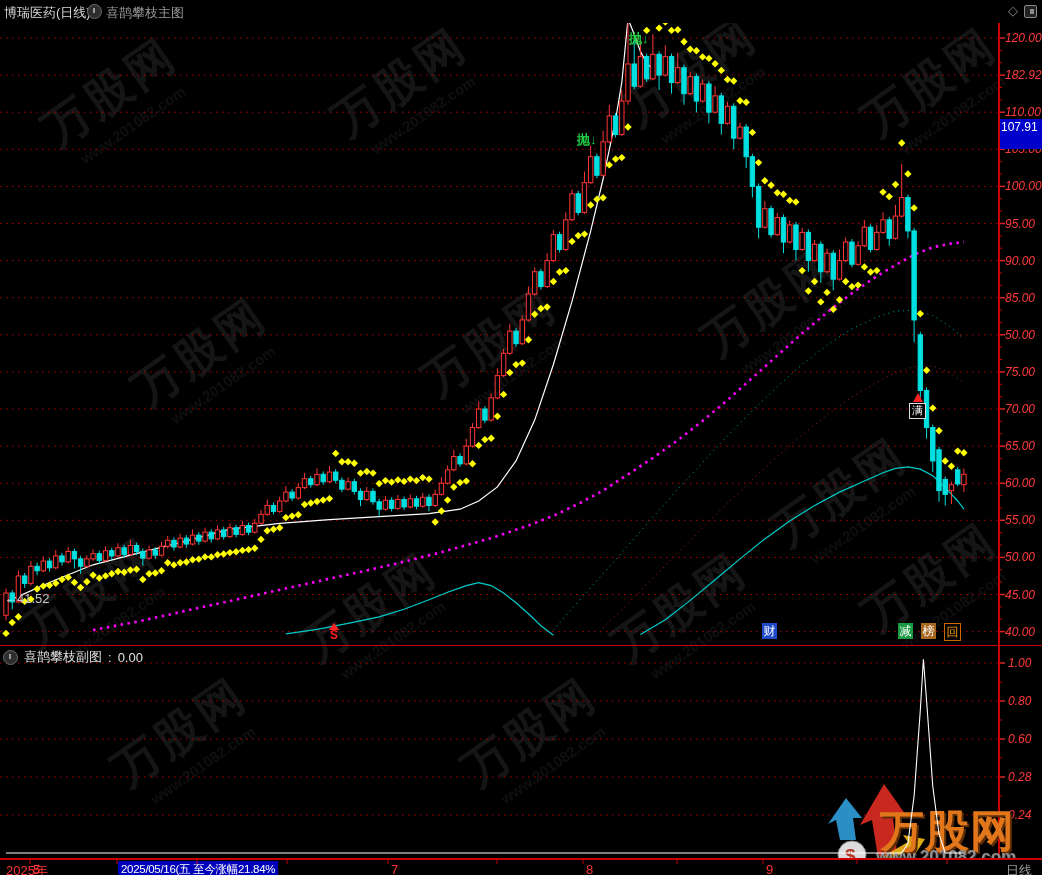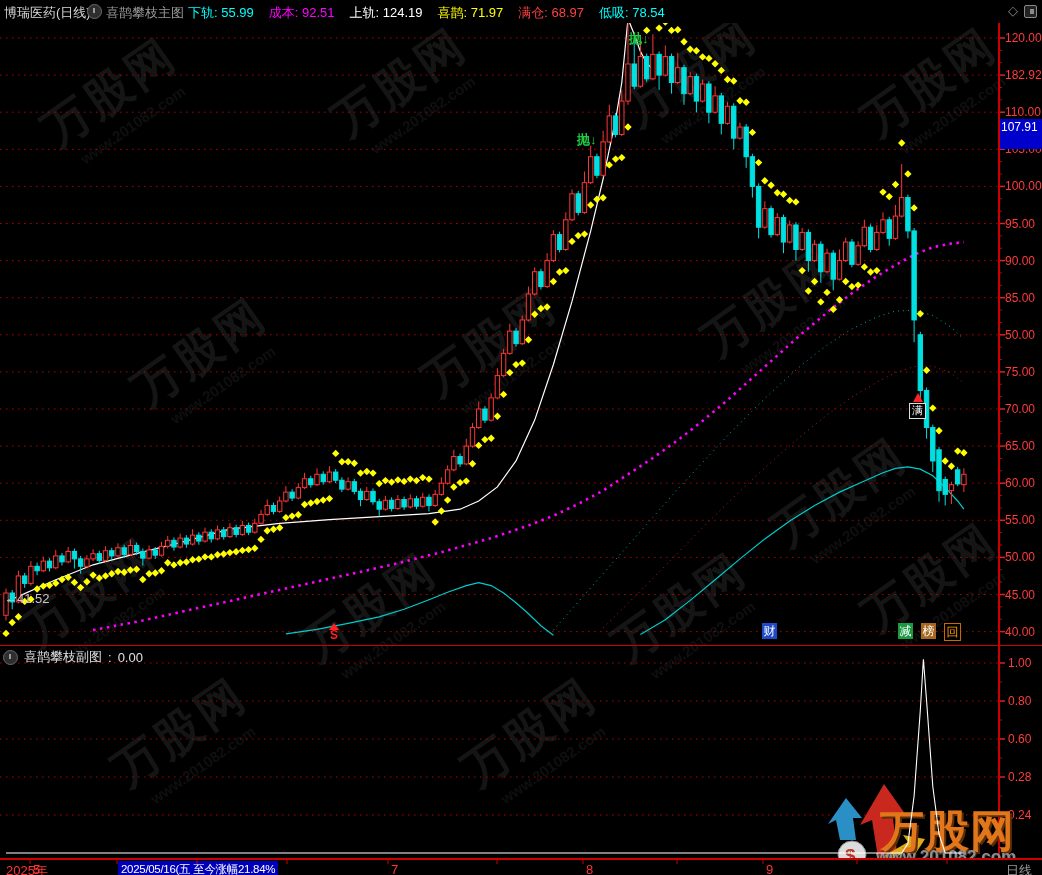--- a/index.html
+++ b/index.html
@@ -9,21 +9,21 @@
   .titlebar{left:0;top:0;width:1042px;height:23px;background:#000;z-index:30;}
   .t-stock{left:4px;top:4px;color:#d8d8d8;font-size:13px;white-space:nowrap;}
   .t-ind{left:106px;top:4px;color:#9a9a9a;font-size:13px;white-space:nowrap;}
   .t-fields{left:188px;top:4px;display:flex;gap:15px;white-space:nowrap;}
   .t-fields span{font-size:13px;}
   .clockicon{width:13px;height:13px;border-radius:50%;background:#2e2e2e;border:1px solid #6a6a6a;}
   .clockicon:after{content:"";position:absolute;left:5px;top:3px;width:2px;height:5px;background:#9a9a9a;}
   .diamondicon{color:#8a8a8a;font-size:13px;}
   .sqicon{width:11px;height:11px;border:1px solid #8a8a8a;border-radius:2px;background:#222;}
   .sqicon:after{content:"";position:absolute;right:2px;top:3px;width:4px;height:5px;background:#8a8a8a;}
-  .axis-label{position:absolute;color:#ff3b3b;font-size:12px;z-index:6;white-space:nowrap;}
+  .axis-label{position:absolute;color:#ff3b3b;font-size:12px;z-index:6;white-space:nowrap;font-style:italic;}
   .price-tag{position:absolute;left:1000px;width:42px;height:30px;background:#0000cc;color:#ffffff;
              font-size:12px;line-height:16px;z-index:7;}
   .anno{position:absolute;z-index:8;white-space:nowrap;}
   .tagbox{position:absolute;z-index:8;width:15px;height:16px;font-size:12px;line-height:16px;
           text-align:center;color:#fff;}
   .wm{position:absolute;z-index:0;transform:rotate(-35deg);text-align:center;pointer-events:none;}
   .wm .wm-big{font-size:46px;font-weight:bold;color:rgba(210,210,210,0.10);letter-spacing:4px;}
   .wm .wm-url{font-size:15px;font-weight:bold;color:rgba(210,210,210,0.07);}
   .statusbar{left:0;top:858px;width:1042px;height:17px;background:#000;border-top:2px solid #cc0000;z-index:20;}
   .statustext{position:absolute;top:2px;font-size:13px;color:#ff3333;white-space:nowrap;}
@@ -722,28 +722,20 @@
       <div class="tagbox" style="left: 762px; top: 623px; background: rgb(30, 73, 200); color: rgb(255, 255, 255);">财</div>
       <div class="tagbox" style="left: 898px; top: 623px; background: rgb(27, 154, 67); color: rgb(255, 255, 255);">减</div>
       <div class="tagbox" style="left: 921px; top: 623px; background: rgb(168, 103, 31); color: rgb(255, 255, 255);">榜</div>
       <div class="tagbox" style="left: 944px; top: 623px; background: rgb(0, 0, 0); color: rgb(255, 153, 0); border: 1px solid rgb(204, 102, 0);">回</div>
     </div>
 
   <div class="abs titlebar">
     <div class="abs t-stock">博瑞医药(日线)</div>
     <div class="abs clockicon" style="left:87px;top:4px;"></div>
     <div class="abs t-ind">喜鹊攀枝主图</div>
-    <div class="abs t-fields" id="field-layer">
-        <span style="color: rgb(0, 255, 255);">下轨: 55.99</span>
-        <span style="color: rgb(255, 0, 255);">成本: 92.51</span>
-        <span style="color: rgb(255, 255, 255);">上轨: 124.19</span>
-        <span style="color: rgb(255, 255, 0);">喜鹊: 71.97</span>
-        <span style="color: rgb(255, 64, 64);">满仓: 68.97</span>
-        <span style="color: rgb(0, 255, 255);">低吸: 78.54</span>
-      </div>
     <div class="abs diamondicon" style="left:1008px;top:3px;">◇</div>
     <div class="abs sqicon" style="left:1024px;top:5px;"></div>
   </div>
 
   <div class="abs" style="left:3px;top:648px;z-index:16;display:flex;gap:6px;align-items:center;justify-content:center;">
     <div class="clockicon" style="position:relative;"></div>
     <span style="color:#e0e0e0;font-size:13px;">喜鹊攀枝副图</span>
     <span style="color:#e0e0e0;font-size:13px;">:</span>
     <span style="color:#e0e0e0;font-size:13px;">0.00</span>
   </div>

